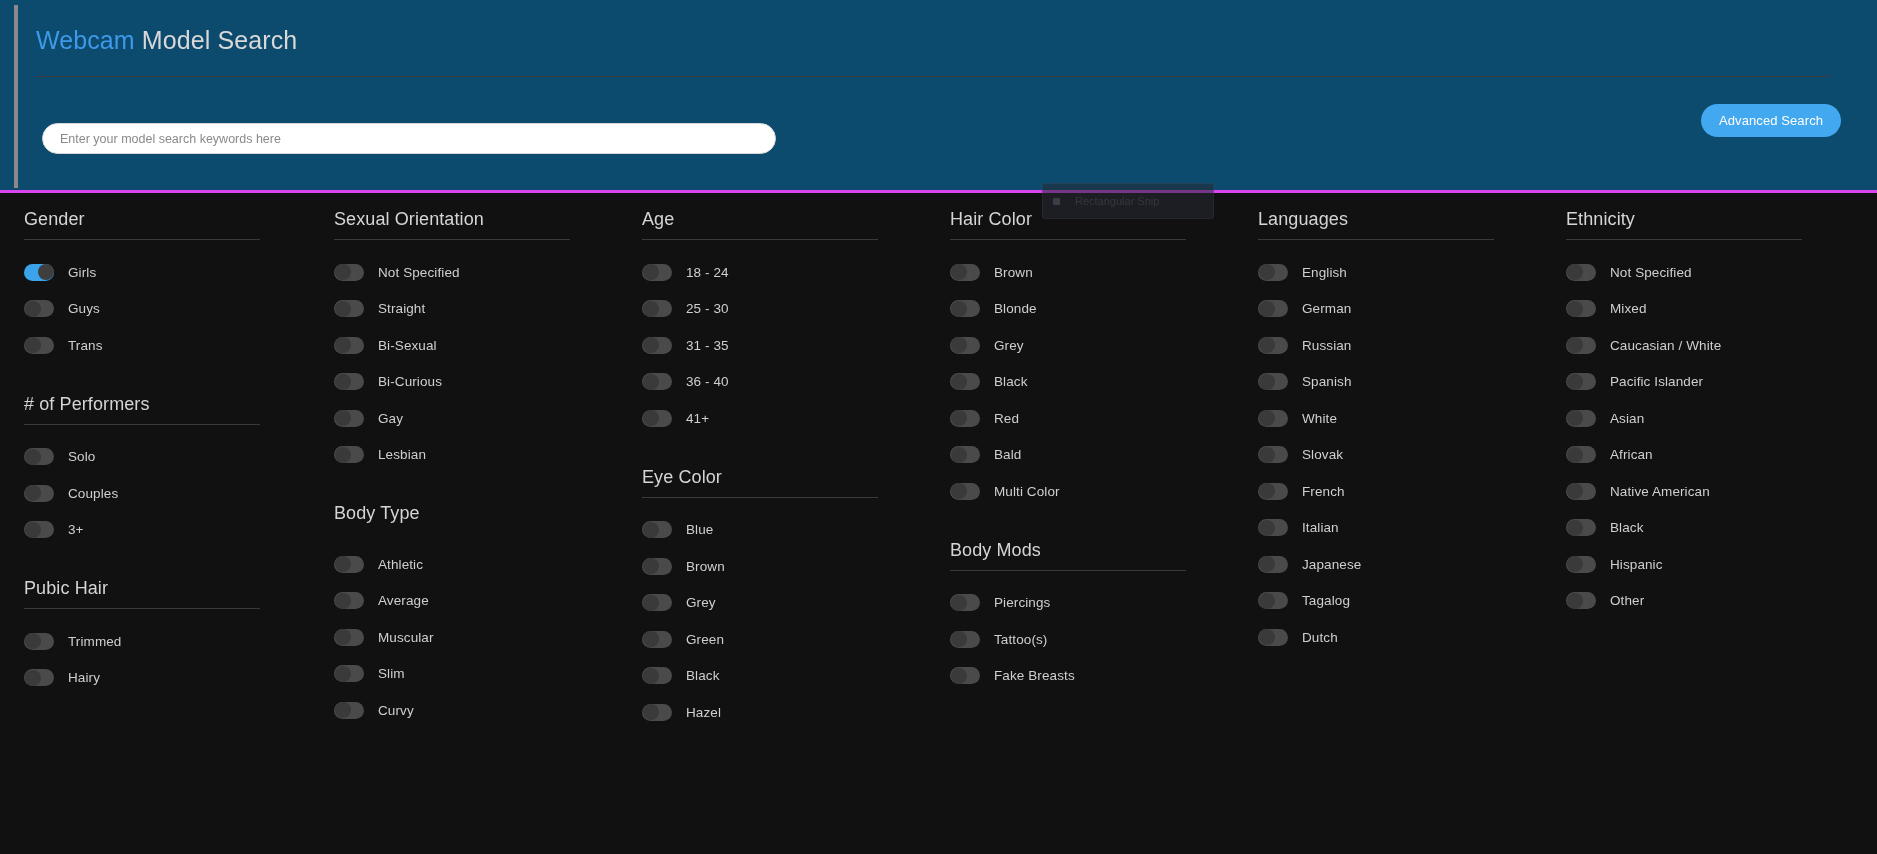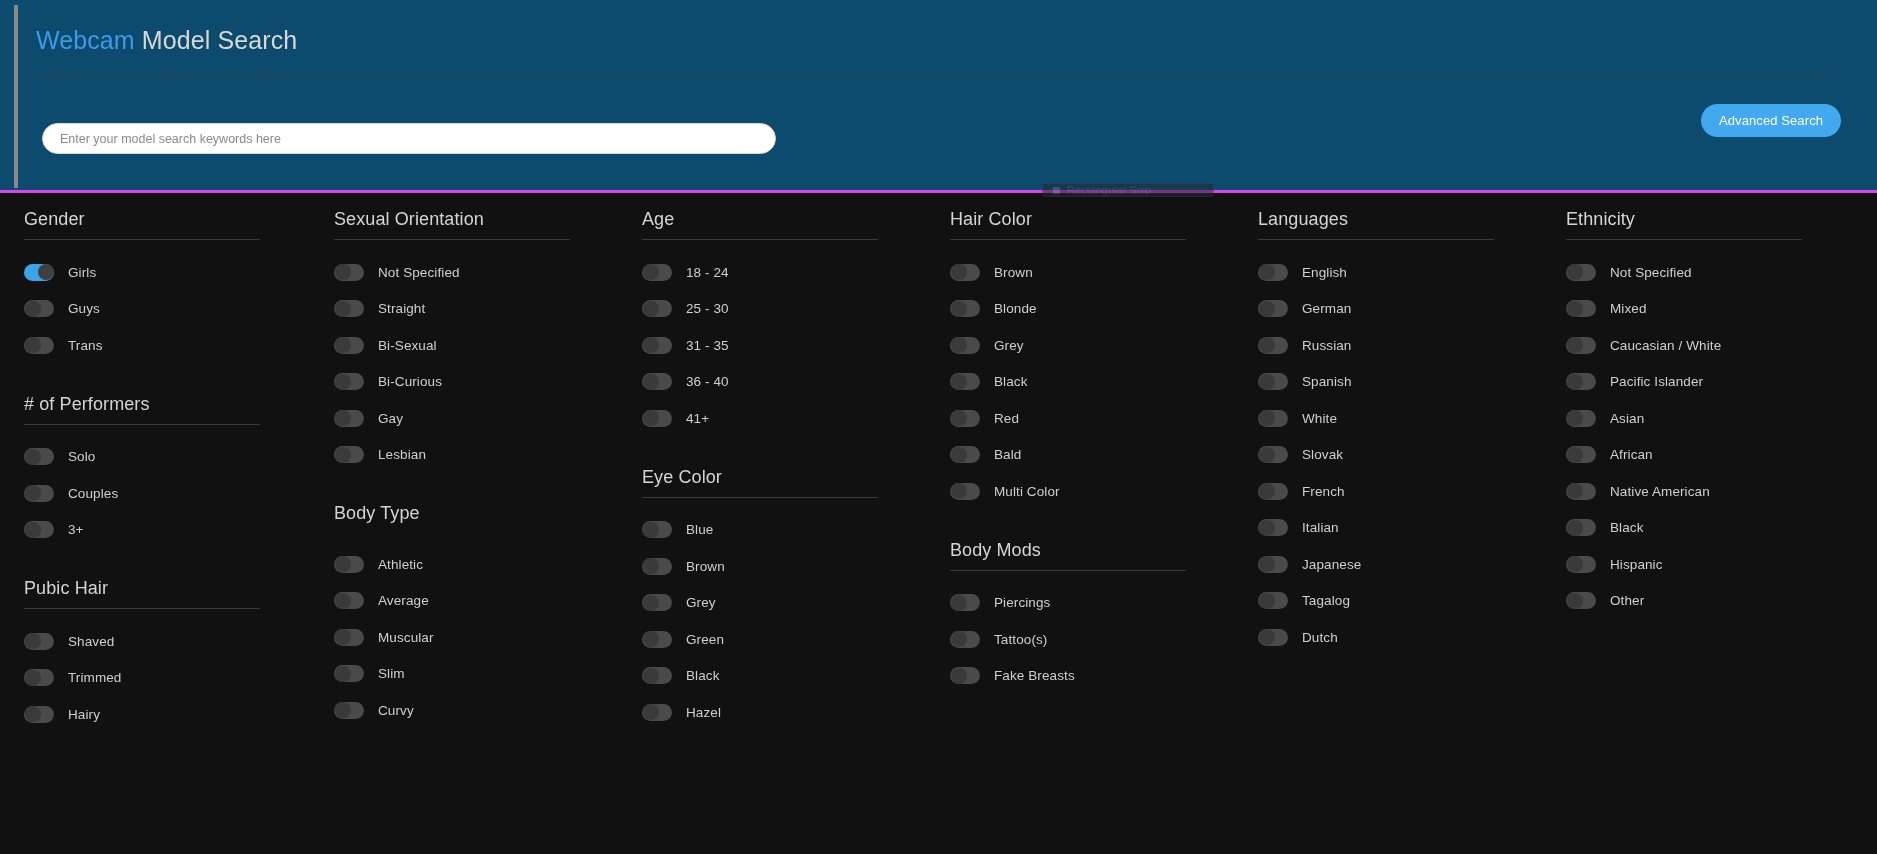--- a/index.html
+++ b/index.html
@@ -88,27 +88,27 @@
     cursor: pointer;
     letter-spacing: .1px;
   }
 
   
   .snip-overlay {
     position: absolute;
     left: 1042px;
     top: 183px;
     width: 172px;
-    height: 14px;
+    height: 36px;
     background: #252a33;
     border: 1px solid #343a45;
     border-radius: 2px;
     display: flex;
     align-items: center;
-    gap: 7px;
+    gap: 15px;
     padding: 0 10px;
     opacity: .55;
     z-index: 20;
   }
   .snip-overlay .snip-dot {
     width: 7px; height: 7px;
     background: #5a6270;
     border-radius: 1px;
     flex: none;
   }
@@ -260,26 +260,20 @@
           <span class="toggle-label">3+</span>
         </div>
       </div>
       <div class="group">
         <div class="group-title">Pubic Hair</div>
         <div class="group-rule"></div>
         <div class="toggle-row">
           <span class="toggle">
             <span class="knob"></span>
           </span>
-          <span class="toggle-label">Shaved</span>
-        </div>
-        <div class="toggle-row">
-          <span class="toggle">
-            <span class="knob"></span>
-          </span>
           <span class="toggle-label">Trimmed</span>
         </div>
         <div class="toggle-row">
           <span class="toggle">
             <span class="knob"></span>
           </span>
           <span class="toggle-label">Hairy</span>
         </div>
       </div>
     </div>

